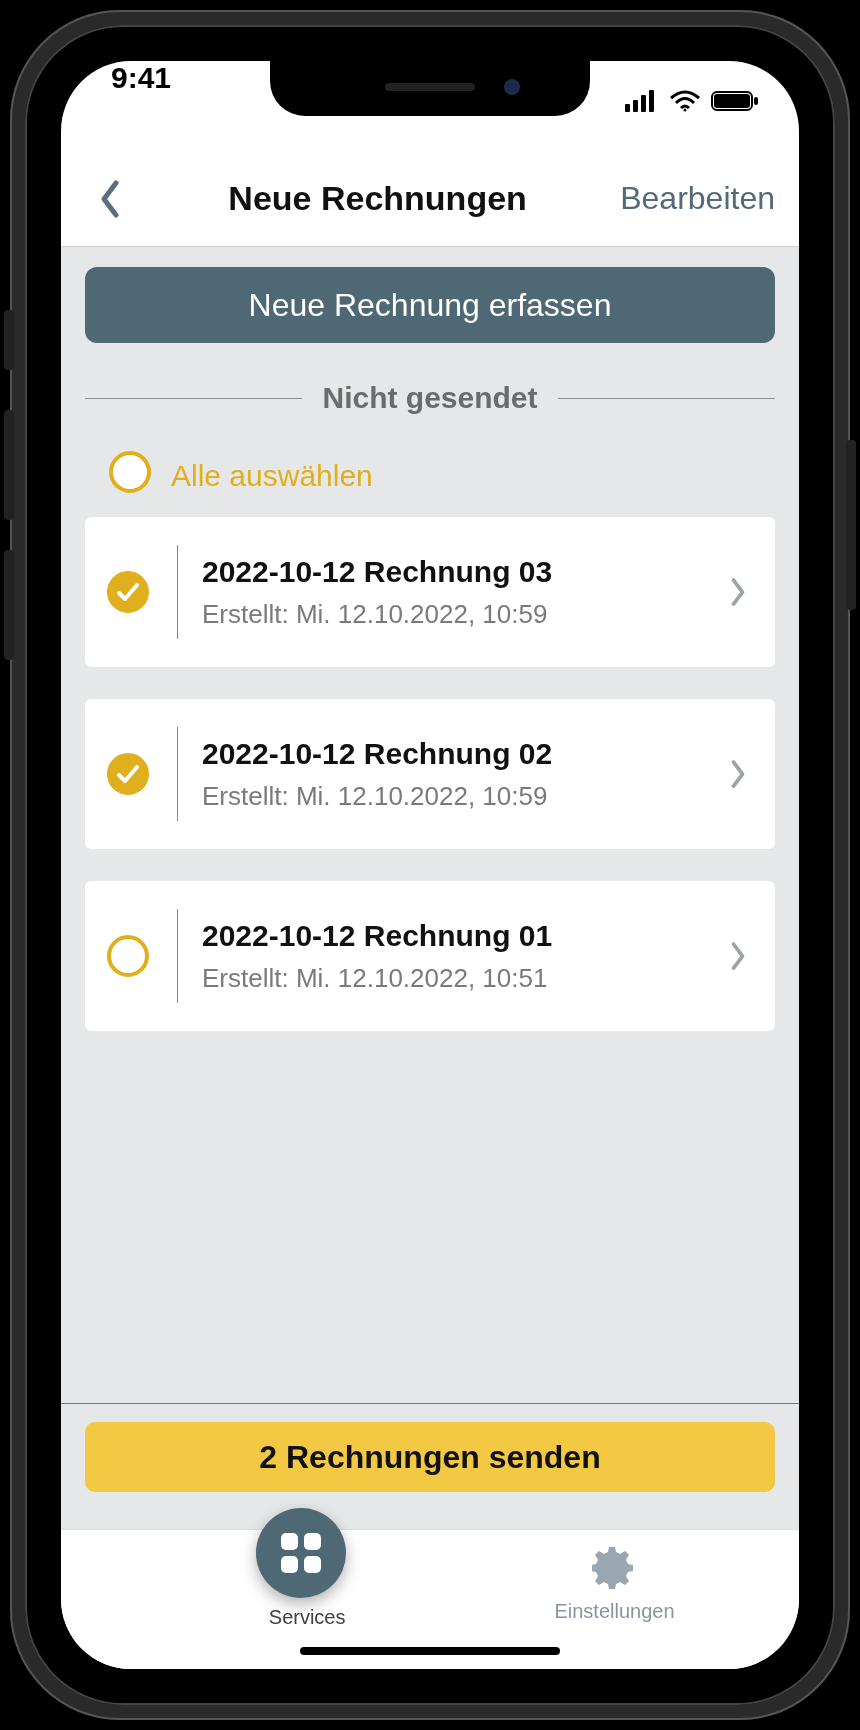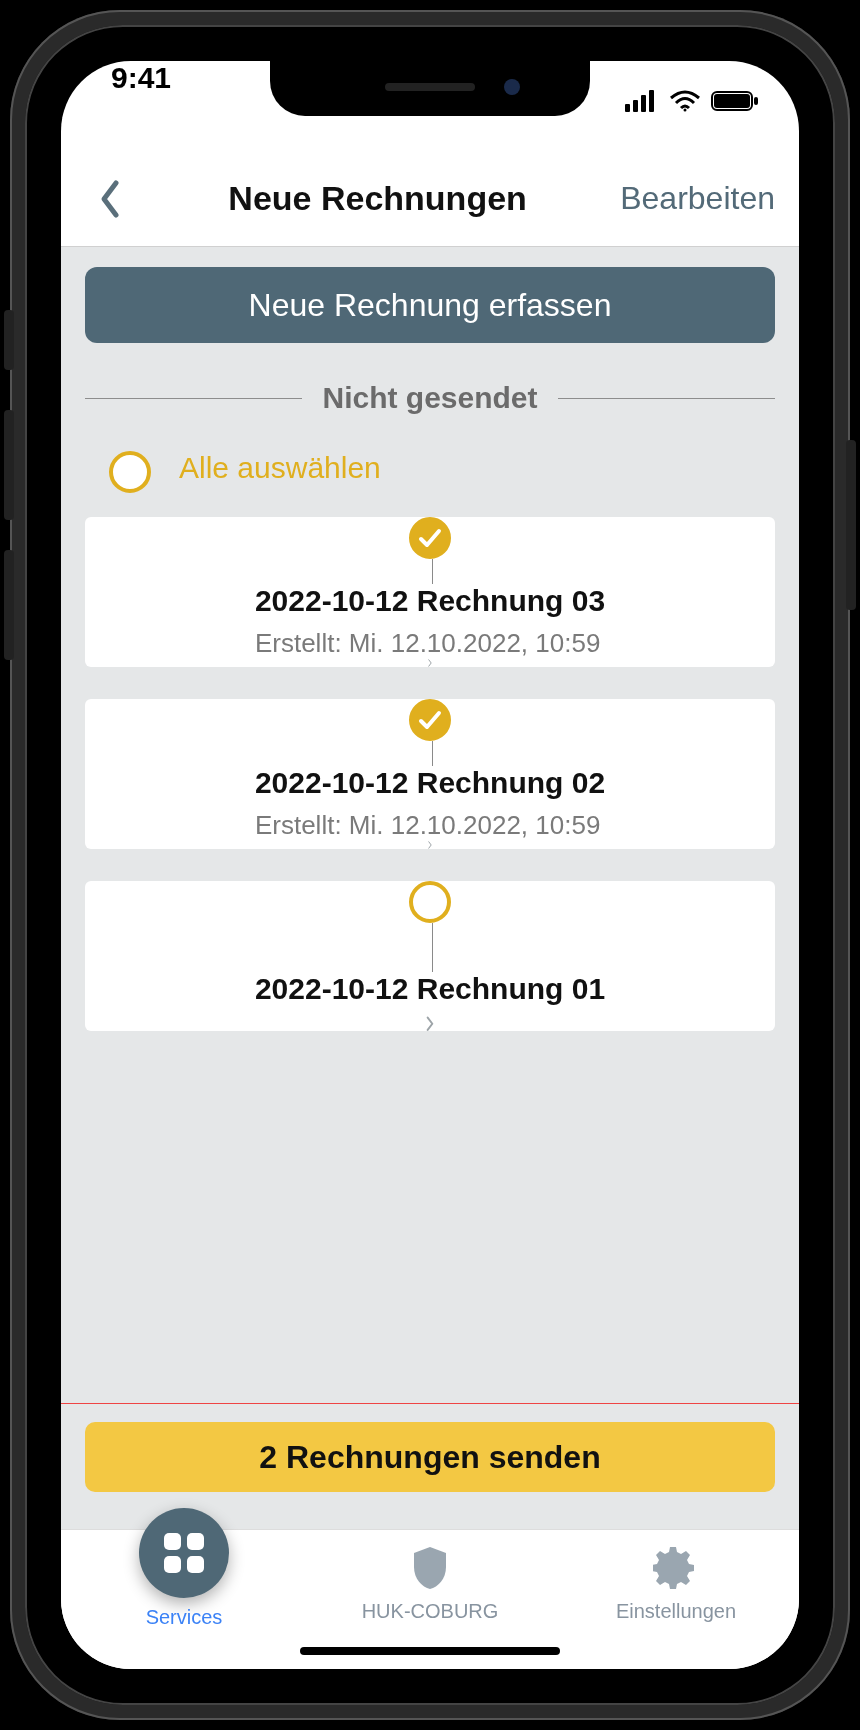--- a/index.html
+++ b/index.html
@@ -43,40 +43,40 @@
   .nav-edit{ font-size:32px; color:#536a78; cursor:pointer; }
 
   
   .content{ background:#e5e7e8; height:calc(100% - 90px - 96px - 140px); overflow:auto; padding:20px 24px 0 24px; }
   .primary-btn{ width:100%; height:76px; background:#4f6876; color:#fff; font-size:32px; font-weight:400; border:none; border-radius:12px; cursor:pointer; }
 
   .section-divider{ display:flex; align-items:center; margin:34px 0 26px 0; }
   .section-divider .line{ flex:1; height:1px; background:#8d8d8d; }
   .section-divider .label{ margin:4px 20px; font-size:30px; color:#6b6b6b; font-weight:600; }
 
-  .select-all{ display:flex; align-items:flex-start; gap:28px; padding:6px 24px 24px 24px; cursor:pointer; }
+  .select-all{ display:flex; align-items:flex-end; gap:20px; padding:6px 24px 24px 24px; cursor:pointer; }
   .circle{ width:42px; height:42px; border:4px solid #e0af1e; border-radius:50%; flex:0 0 auto; display:flex; align-items:center; justify-content:center; background:#fff;}
   .circle.checked{ background:#e0af1e; }
   .select-all-label { font-size:30px; color:#e0af1e; font-weight:500; }
 
-  .card{ background:#fff; border-radius:6px; height:150px; display:flex; align-items:center; padding:0 22px; margin-bottom:32px; cursor:pointer;flex-direction:column; }
+  .card{ background:#fff; border-radius:6px; height:150px; display:flex; align-items:center; padding:0 22px; margin-bottom:32px; cursor:pointer; }
   .card .vr{ width:1px; background:#8a8a8a; height:94px; margin:0 24px 0 28px; }
   .card-body{ flex:1; }
   .card-title{ font-size:30px; font-weight:700; color:#111; margin-bottom:10px; }
   .card-sub{ font-size:26px; color:#7a7a7a; }
   .chevron{ width:30px; height:30px; color:#9da4a8; }
 
   
   .send-area{ background:#e5e7e8; padding:18px 24px 24px 24px; border-top:1px solid #ef4444;}
   .send-btn{ width:100%; height:70px; background:#f3c843; color:#111; font-size:32px; font-weight:700; border:none; border-radius:10px; cursor:pointer; }
 
   
   .tabbar{ position:absolute; bottom:0; left:0; right:0; height:140px; background:#fff; border-top:1px solid #ddd; display:flex; justify-content:space-around; align-items:flex-start; padding-top:14px; z-index:30;}
   .tab{ display:flex; flex-direction:column; align-items:center; gap:8px; font-size:20px; color:#8894a0; cursor:pointer; width:200px;}
-  .tab.active{ color:#3b82f6; }
+  .tab.active{ color:#404040;align-items:flex-end; }
   .tab-icon{ width:48px; height:48px; color:#9aa6b0; display:flex; align-items:center; justify-content:center;}
   .tab.active .tab-fab{ width:90px; height:90px; margin-top:-36px; border-radius:50%; background:#4f6876; display:flex; align-items:center; justify-content:center; box-shadow:0 6px 16px rgba(0,0,0,.3);}
   .fab-grid{ width:40px; height:40px; display:grid; grid-template-columns:1fr 1fr; grid-template-rows:1fr 1fr; gap:6px;}
   .fab-grid span{ background:#fff; border-radius:5px; }
 
   svg{ display:block; }
 </style>
 </head>
 <body>
 
@@ -178,20 +178,21 @@
               <path d="M6 4 L18 20 L6 36"></path>
             </svg>
         </div>
 
         
         <div class="card">
           <div class="circle"></div>
           <div class="vr"></div>
           <div class="card-body">
             <div class="card-title">2022-10-12 Rechnung 01</div>
+            <div class="card-sub">Erstellt: Mi. 12.10.2022, 10:51</div>
           </div>
           <svg class="chevron" viewBox="0 0 24 40" fill="none" stroke="currentColor" stroke-width="5" stroke-linecap="round" stroke-linejoin="round">
               <path d="M6 4 L18 20 L6 36"></path>
             </svg>
         </div>
 
         <div style="height:340px"></div>
 
         <div class="send-area" style="margin:0 -24px;">
           <button class="send-btn">2 Rechnungen senden</button>
@@ -202,28 +203,20 @@
         <div class="tab active">
           <div class="tab-fab">
             <div class="fab-grid">
                 <span></span>
                 <span></span>
                 <span></span>
                 <span></span>
               </div>
           </div>
           <div>Services</div>
-        </div>
-        <div class="tab">
-          <div class="tab-icon">
-            <svg width="40" height="46" viewBox="0 0 40 46" fill="#9aa6b0">
-                <path d="M20 2 L36 8 V22 C36 34 28 42 20 44 C12 42 4 34 4 22 V8 Z"></path>
-              </svg>
-          </div>
-          <div>HUK-COBURG</div>
         </div>
         <div class="tab">
           <div class="tab-icon">
             <svg width="46" height="46" viewBox="0 0 46 46" fill="#9aa6b0">
                 <path d="M23 15a8 8 0 1 0 0 16 8 8 0 0 0 0-16zm0 12a4 4 0 1 1 0-8 4 4 0 0 1 0 8z"></path>
                 <path d="M41 26v-6l-5-1-2-4 3-5-4-4-5 3-4-2-1-5h-6l-1 5-4 2-5-3-4 4 3 5-2 4-5 1v6l5 1 2 4-3 5 4 4 5-3 4 2 1 5h6l1-5 4-2 5 3 4-4-3-5 2-4z" fill="#9aa6b0"></path>
               </svg>
           </div>
           <div>Einstellungen</div>
         </div>

